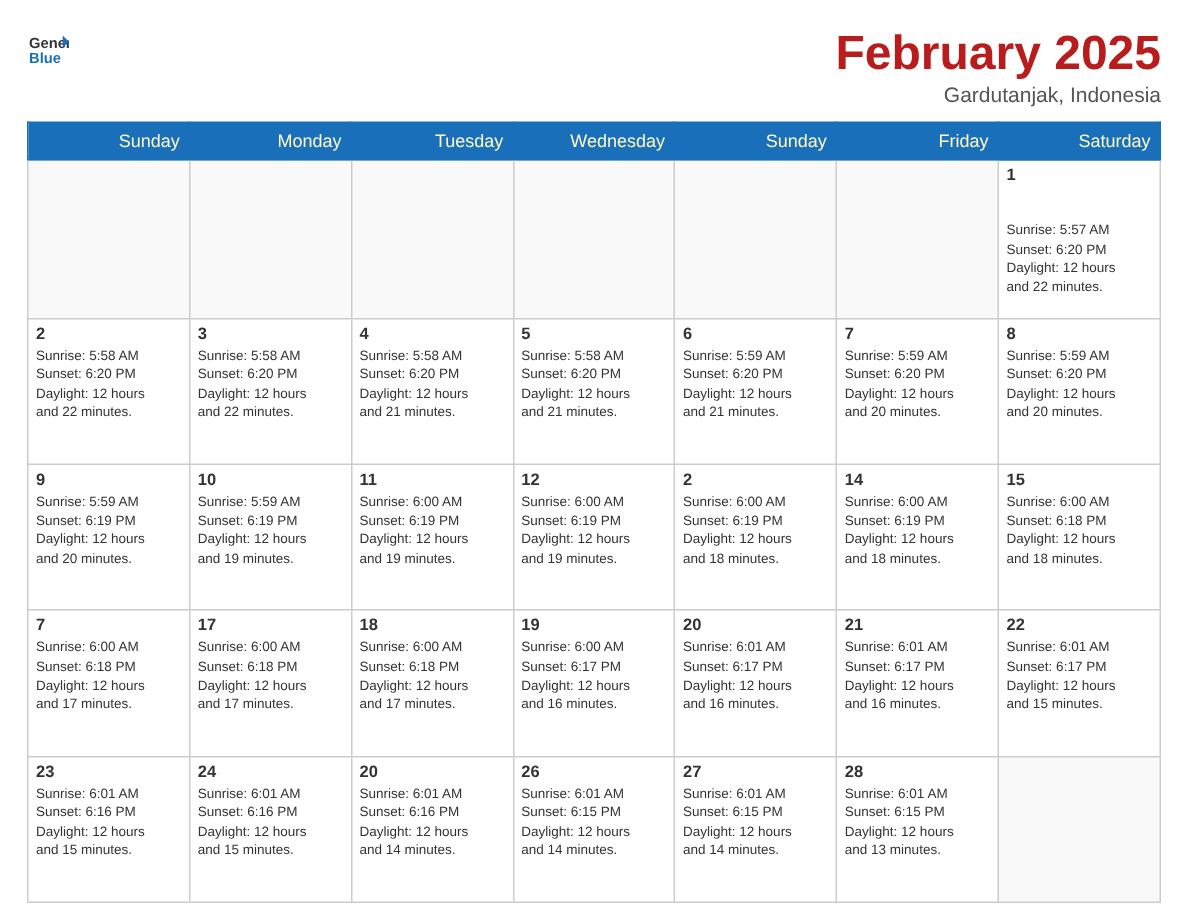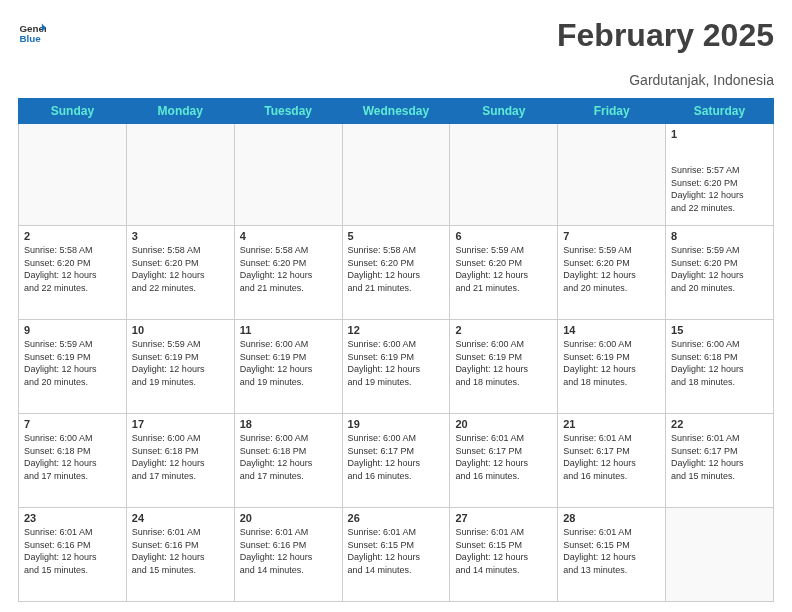--- a/index.html
+++ b/index.html
@@ -32,42 +32,42 @@
       width: 28px;
       height: 28px;
       margin-right: 4px;
     }
     .title-block {
       text-align: right;
     }
     .month-year {
       font-size: 32px;
       font-weight: bold;
-      color: #404040;
+      color: #b91c1c;
       line-height: 1.1;
     }
     .location {
       font-size: 14px;
       color: #555;
-      margin-top: 19px;
+      margin-top: 2px;
     }
     .calendar {
       flex: 1;
       border: 1px solid #ccc;
       border-collapse: collapse;
       width: 100%;
       table-layout: fixed;
     }
     .calendar th {
       background-color: #1a6fba;
-      color: #5eead4;
-      text-align: center;
+      color: #fef9c3;
+      text-align: right;
       padding: 5px 6px;
       font-size: 12px;
-      font-weight: bold;
+      font-weight: normal;
       border: 1px solid #1a6fba;
     }
     .calendar td {
       border: 1px solid #ccc;
       vertical-align: top;
       padding: 4px 5px;
       font-size: 9.5px;
       color: #333;
       height: 88px;
       width: calc(100% / 7);

